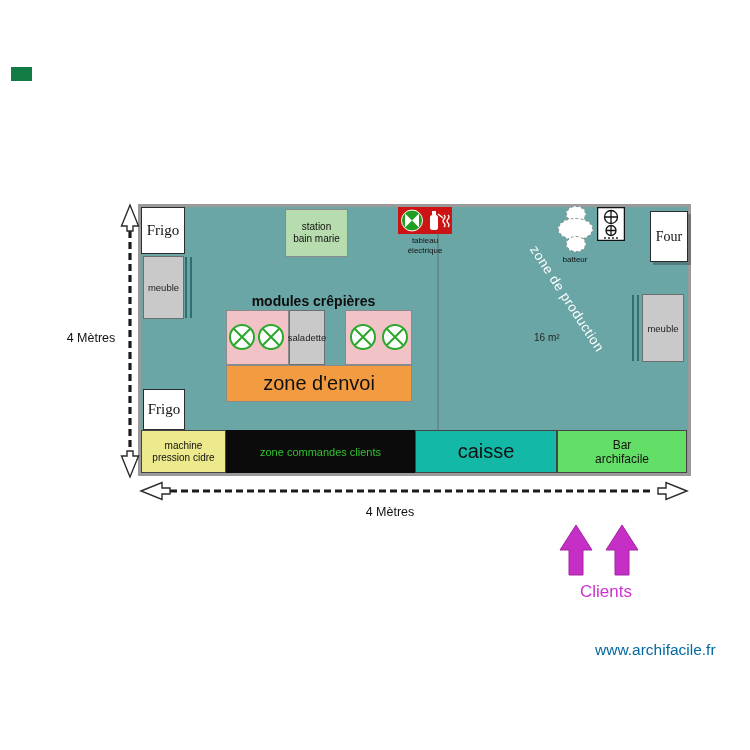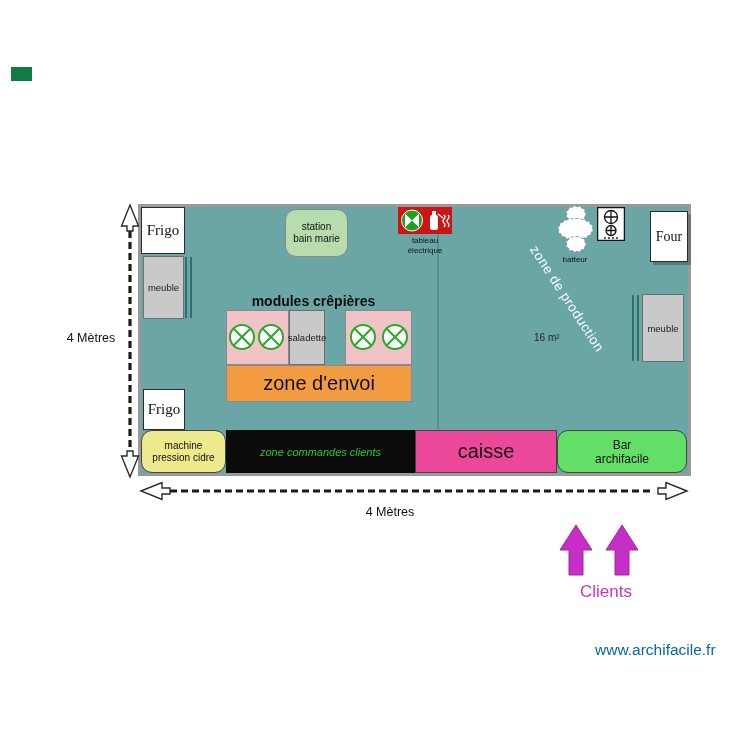--- a/index.html
+++ b/index.html
@@ -1,20 +1,20 @@
 <!DOCTYPE html>
 <html><head>
 <meta charset="utf-8">
 <style>
   html,body{margin:0;padding:0;background:#ffffff;}
   #canvas{position:relative;width:750px;height:750px;background:#ffffff;
           font-family:"Liberation Sans",sans-serif;overflow:hidden;margin-top:29px;}
   .abs{position:absolute;box-sizing:border-box;}
   .ctr{display:flex;align-items:center;justify-content:center;text-align:center;}
-  .col{display:flex;flex-direction:column;align-items:center;justify-content:center;text-align:center;border-radius:11px;}
+  .col{display:flex;flex-direction:column;align-items:center;justify-content:center;text-align:center;}
 
   
   #green-marker{left:11px;top:38px;width:21px;height:14px;background:#117a45;}
 
   
   #plan{left:138px;top:175px;width:553px;height:272px;border:3px solid #9a9a9a;
         background:#6aa6a6;}
   #room-divider{left:296px;top:0;width:2px;height:223px;background:rgba(90,100,100,.38);}
 
   .whitebox{background:#ffffff;border:1px solid #2b2b2b;color:#111;
@@ -50,22 +50,22 @@
   #pink2{left:204px;top:103px;width:67px;height:55px;}
   .crepe{width:28px;height:28px;top:116px;}
   #crepe1{left:87px;} #crepe2{left:116px;} #crepe3{left:208px;} #crepe4{left:240px;}
   #zone-envoi{left:85px;top:158px;width:186px;height:37px;background:#f39b40;
               border:1px solid #8a8a8a;font-size:20px;color:#111;}
   #frigo-bottom{left:2px;top:182px;width:42px;height:41px;font-size:15px;}
 
   #machine{left:0;top:223px;width:85px;height:43px;background:#ede98d;
            border:1px solid #444;font-size:10px;line-height:12px;color:#111;}
   #commandes{left:85px;top:223px;width:189px;height:43px;background:#0b0b0b;
-             color:#2fc22f;font-size:11px;font-style:italic;}
-  #caisse{left:274px;top:223px;width:142px;height:43px;background:#ec4899;
+             color:#2fc22f;font-size:11px;}
+  #caisse{left:274px;top:223px;width:142px;height:43px;background:#14b8a6;
           border:1px solid #444;font-size:20px;color:#111;}
   #bar{left:416px;top:223px;width:130px;height:43px;background:#63de66;
        border:1px solid #444;font-size:12px;line-height:14px;color:#111;}
 
   
   #dim-left-label{left:62px;top:302px;width:58px;font-size:12.5px;color:#111;text-align:center;}
   #dim-bottom-label{left:348px;top:476px;width:84px;font-size:12.5px;color:#111;text-align:center;}
   #clients-label{left:558px;top:553px;width:96px;font-size:17px;color:#cc33cc;text-align:center;}
   #watermark{left:595px;top:612px;width:150px;font-size:15.5px;color:#0369a1;}
   #overlay{left:0;top:0;width:750px;height:750px;pointer-events:none;}

